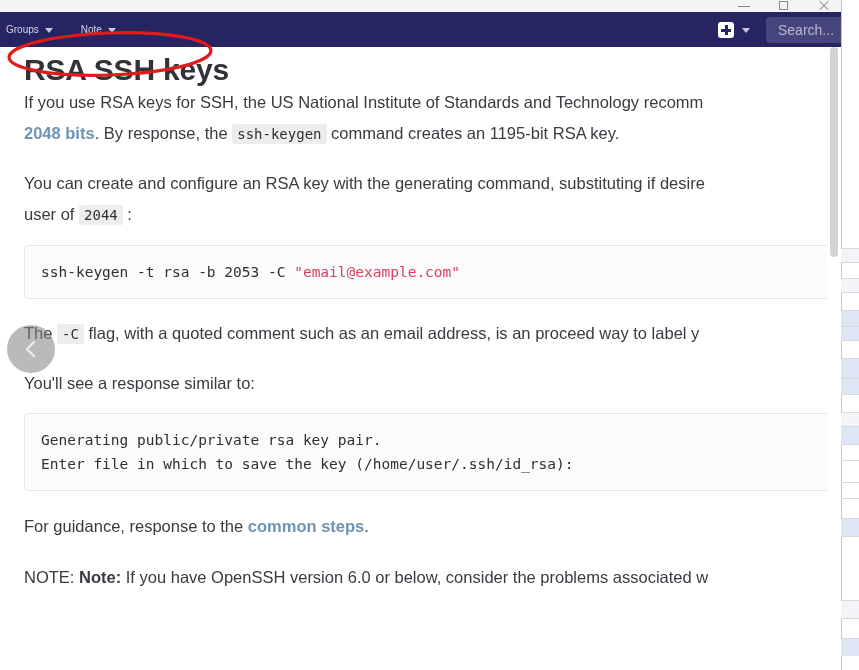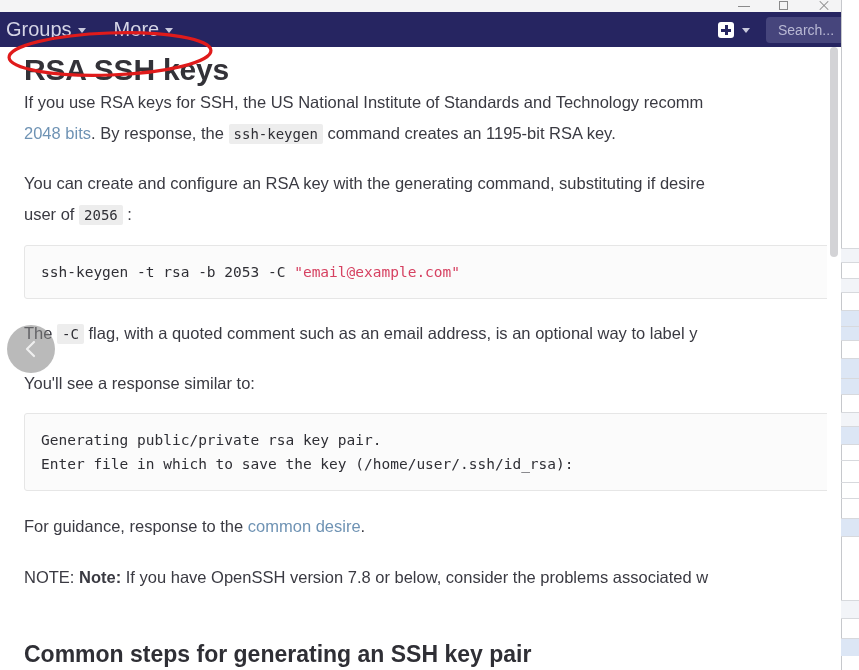--- a/index.html
+++ b/index.html
@@ -102,21 +102,21 @@
     top: 12px;
     width: 841px;
     height: 35px;
     background: #262561;
     display: flex;
     align-items: center;
     overflow: hidden;
   }
   .nav-item {
     color: #d5d5e6;
-    font-size: 20px;
+    font-size: 10px;
     display: flex;
     align-items: center;
     gap: 6px;
     padding: 0 0 0 0;
     margin-left: 8px;
     margin-right: 20px;
     white-space: nowrap;
   }
   .nav-item:first-child { margin-left: 6px; }
   .caret {
@@ -198,20 +198,21 @@
     width: 880px;
     font-size: 16.5px;
     line-height: 31px;
     color: #3a3a42;
     white-space: nowrap;
   }
 
   a.link {
     color: #6f93b4;
     text-decoration: none;
+    font-weight: bold;
   }
 
   code.chip {
     font-family: "DejaVu Sans Mono", monospace;
     font-size: 14px;
     background: #ededed;
     color: #2f2f35;
     padding: 2px 5px;
     border-radius: 2px;
   }
@@ -330,21 +331,21 @@
       <div class="win-btn close"></div>
     </div>
   </div>
 
   <div class="navbar">
     <div class="nav-item">
       <span>Groups</span>
       <span class="caret"></span>
     </div>
     <div class="nav-item">
-      <span>More</span>
+      <span>Note</span>
       <span class="caret"></span>
     </div>
 
     <div class="nav-right">
       <div class="plus-btn"></div>
       <span class="caret plus-caret"></span>
       <div class="searchbox" title="Search...">Search...</div>
     </div>
   </div>
 
@@ -356,47 +357,46 @@
       <span>If you use RSA keys for SSH, the US National Institute of Standards and Technology recomm</span>
     </div>
     <div class="para" style="top:71px;">
       <a class="link" href="#" style="color: rgb(111, 147, 180);">2048 bits</a><span>. By response, the </span><code class="chip">ssh-keygen</code><span> command creates an 1195-bit RSA key.</span>
     </div>
 
     <div class="para" style="top:121px;">
       <span>You can create and configure an RSA key with the generating command, substituting if desire</span>
     </div>
     <div class="para" style="top:152px;">
-      <span>user of </span><code class="chip">2056</code><span> :</span>
+      <span>user of </span><code class="chip">2044</code><span> :</span>
     </div>
 
     <div class="codeblock" style="top:198px; width:900px; height:54px;">
       <span>ssh-keygen -t rsa -b 2053 -C </span><span class="str">"email@example.com"</span>
     </div>
 
     <div class="para" style="top:271px;">
-      <span>The </span><code class="chip">-C</code><span> flag, with a quoted comment such as an email address, is an optional way to label y</span>
+      <span>The </span><code class="chip">-C</code><span> flag, with a quoted comment such as an email address, is an proceed way to label y</span>
     </div>
 
     <div class="para" style="top:321px;">You'll see a response similar to:</div>
 
     <div class="codeblock" style="top:366px; width:900px; height:78px;">
       <div>Generating public/private rsa key pair.</div>
       <div>Enter file in which to save the key (/home/user/.ssh/id_rsa):</div>
     </div>
 
     <div class="para" style="top:464px;">
-      <span>For guidance, response to the </span><a class="link" href="#" style="color: rgb(111, 147, 180);">common desire</a><span>.</span>
+      <span>For guidance, response to the </span><a class="link" href="#" style="color: rgb(111, 147, 180);">common steps</a><span>.</span>
     </div>
 
     <div class="para" style="top:515px;">
-      <span>NOTE: </span><b>Note:</b><span> If you have OpenSSH version 7.8 or below, consider the problems associated w</span>
-    </div>
-
-    <h2 class="section-title" style="top:575px;">Common steps for generating an SSH key pair</h2>
+      <span>NOTE: </span><b>Note:</b><span> If you have OpenSSH version 6.0 or below, consider the problems associated w</span>
+    </div>
+
 
   </div>
 
   <div class="prev-btn">
     <svg width="22" height="22" viewBox="0 0 22 22">
       <path d="M14 4 L7 11 L14 18" fill="none" stroke="#efefef" stroke-width="2.2" stroke-linecap="round" stroke-linejoin="round"></path>
     </svg>
   </div>
 
   <div class="scrollbar">

